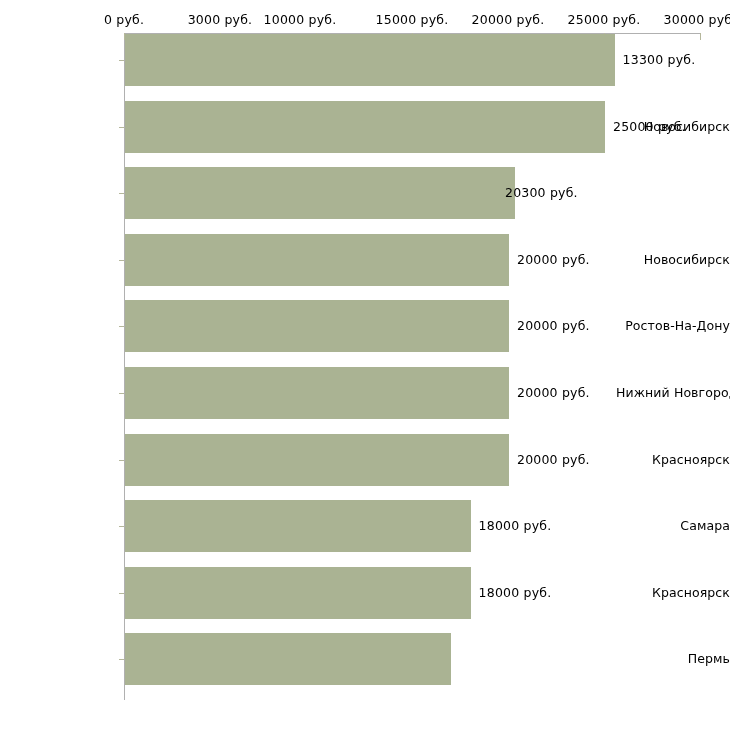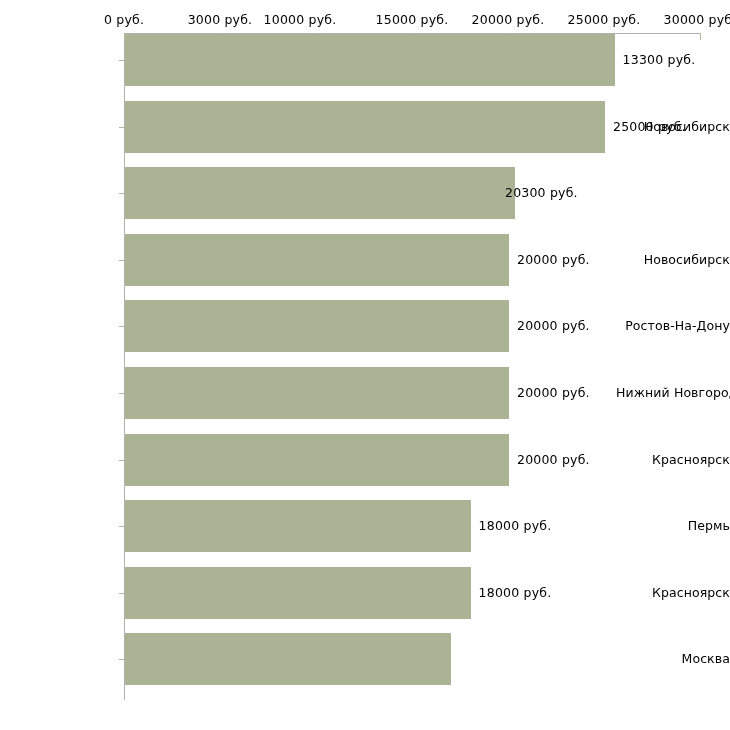--- a/index.html
+++ b/index.html
@@ -177,31 +177,31 @@
         <div class="bar" title="Нижний Новгород — 20000 руб." style="width: 384px; background: rgb(170, 179, 147);"></div>
         <div class="bar-value-label" style="left: 517px;">20000 руб.</div>
       </div>
       <div class="bar-row" style="top: 433.6px; height: 52px;">
         <div class="cat-label">Красноярск</div>
         <div class="cat-tick" style="top: 26px;"></div>
         <div class="bar" title="Волгоград — 20000 руб." style="width: 384px; background: rgb(170, 179, 147);"></div>
         <div class="bar-value-label" style="left: 517px;">20000 руб.</div>
       </div>
       <div class="bar-row" style="top: 500.2px; height: 52px;">
-        <div class="cat-label">Пермь</div>
+        <div class="cat-label">Самара</div>
         <div class="cat-tick" style="top: 26px;"></div>
         <div class="bar" title="Самара — 18000 руб." style="width: 345.6px; background: rgb(170, 179, 147);"></div>
         <div class="bar-value-label" style="left: 478.6px;">18000 руб.</div>
       </div>
       <div class="bar-row" style="top: 566.8px; height: 52px;">
         <div class="cat-label">Красноярск</div>
         <div class="cat-tick" style="top: 26px;"></div>
         <div class="bar" title="Челябинск — 18000 руб." style="width: 345.6px; background: rgb(170, 179, 147);"></div>
         <div class="bar-value-label" style="left: 478.6px;">18000 руб.</div>
       </div>
       <div class="bar-row" style="top: 633.4px; height: 52px;">
-        <div class="cat-label">Москва</div>
+        <div class="cat-label">Пермь</div>
         <div class="cat-tick" style="top: 26px;"></div>
         <div class="bar" title="Пермь — 17000 руб." style="width: 326.4px; background: rgb(170, 179, 147);"></div>
       </div>
     </div>
 
 </div>
 
 </body></html>

